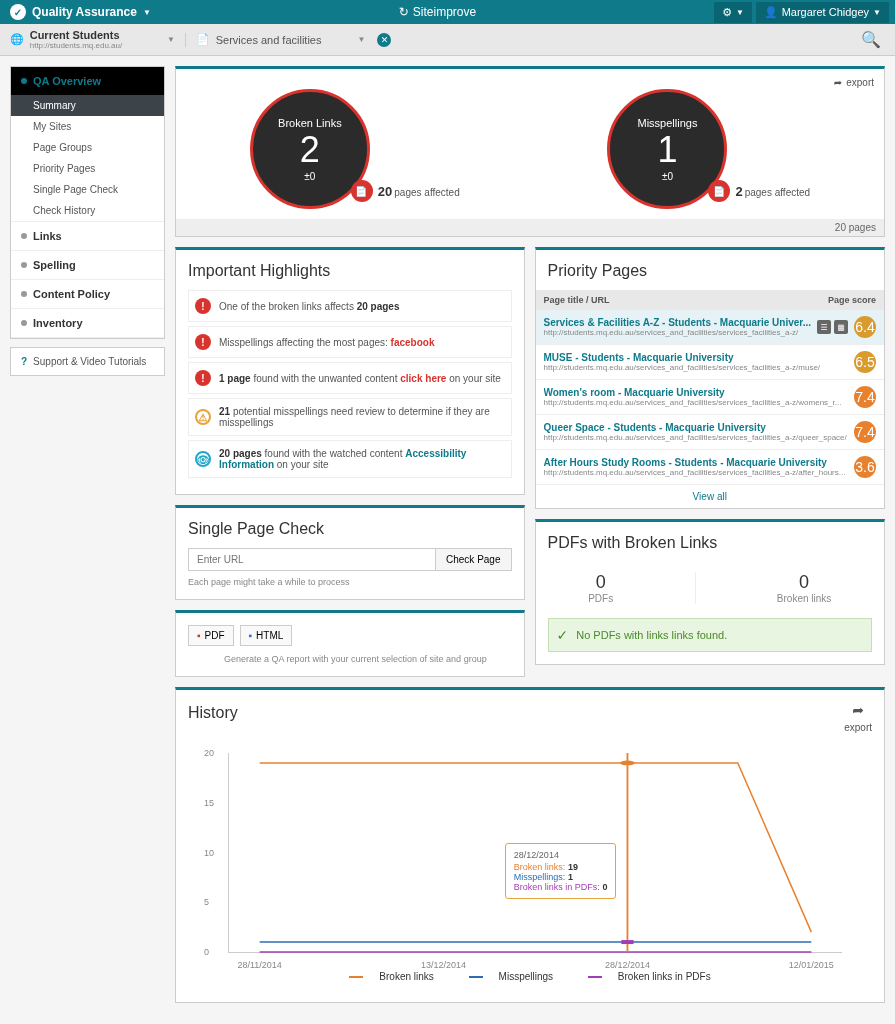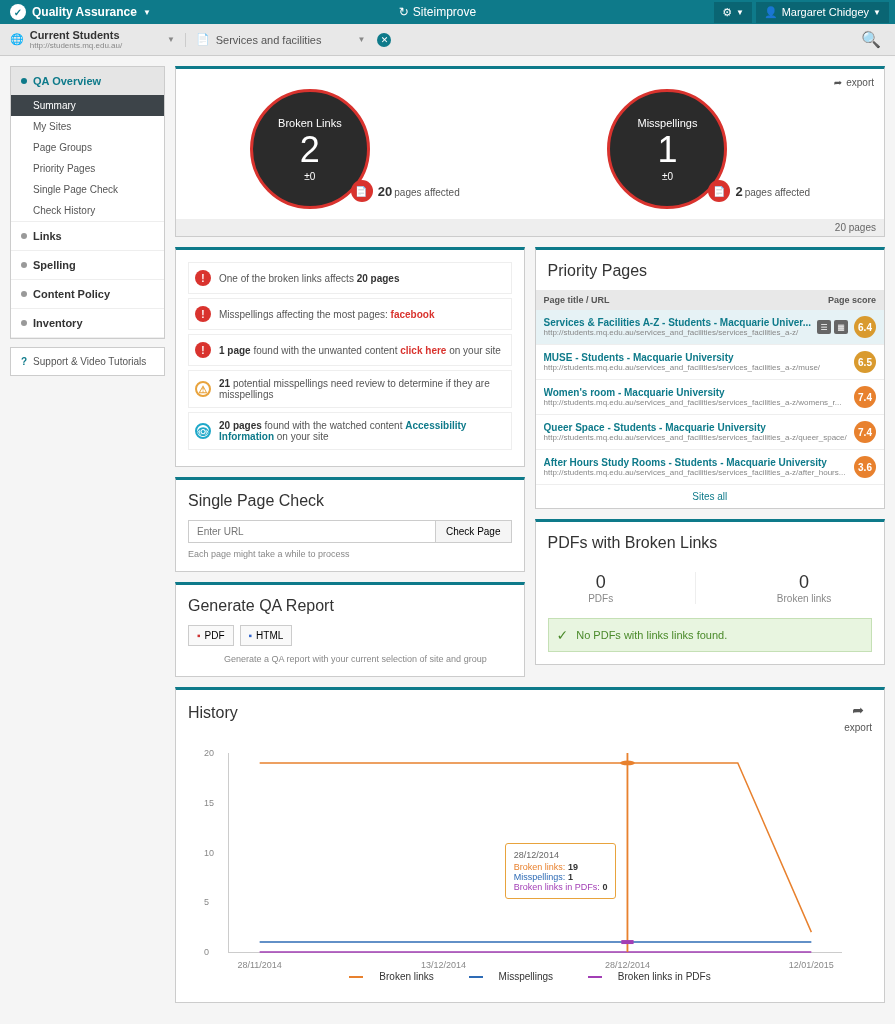--- a/index.html
+++ b/index.html
@@ -21,21 +21,21 @@
 .site-url { font-size: 8px; color: #888; }
 .group-select { display: flex; align-items: center; gap: 6px; cursor: pointer; font-size: 11px; color: #555; border-left:1px solid #ccc; padding-left:10px; }
 .close-badge { width: 14px; height: 14px; border-radius: 50%; background: #0e7a8a; color: #fff; display: flex; align-items: center; justify-content: center; font-size: 9px; margin-left: 6px; cursor:pointer;}
 .search-icon { margin-left: auto; font-size: 16px; color: #666; cursor: pointer; padding:4px;}
 
 .main { display: flex; padding: 10px; gap: 10px; align-items: flex-start; }
 .sidebar { width: 155px; }
 .nav-panel { background: #fff; border: 1px solid #ccc; margin-bottom: 8px; }
 .nav-section { border-bottom: 1px solid #eee; }
 .nav-header { padding: 8px 10px; font-size: 11px; font-weight: bold; color: #333; cursor: pointer; display: flex; align-items: center; gap: 6px; }
-.nav-header.active { background: #e5e5e5; color: #0e7a8a; }
+.nav-header.active { background: #000000; color: #0e7a8a; }
 .nav-bullet { width: 6px; height: 6px; border-radius: 50%; background: #999; display:inline-block;}
 .nav-header.active .nav-bullet { background: #0e7a8a; }
 .nav-items { }
 .nav-item { padding: 5px 10px 5px 22px; font-size: 10px; color: #555; cursor: pointer; }
 .nav-item.active { background: #3d4449; color: #fff; }
 .support-box { background: #fff; border: 1px solid #ccc; padding: 8px 10px; font-size: 10px; color: #555; cursor: pointer; display:flex; gap:6px; align-items:center;}
 
 .content { flex: 1; display: flex; flex-direction: column; gap: 10px; }
 .panel { background: #fff; border: 1px solid #ccc; border-top: 3px solid #0e7a8a; }
 .panel-body { padding: 12px; }
@@ -68,21 +68,21 @@
 
 .pp-header { display: flex; background: #e8e8e8; padding: 5px 8px; font-size: 9px; font-weight: bold; color: #555; }
 .pp-header-score { margin-left: auto; }
 .pp-row { display: flex; padding: 6px 8px; border-bottom: 1px solid #eee; align-items: center; gap: 6px; }
 .pp-row:first-of-type { background: #e6f2f5; }
 .pp-info { flex: 1; overflow: hidden; }
 .pp-title { color: #0e7a8a; font-weight: bold; font-size: 10px; white-space: nowrap; overflow: hidden; text-overflow: ellipsis; }
 .pp-url { color: #888; font-size: 8px; white-space: nowrap; overflow: hidden; text-overflow: ellipsis; }
 .pp-icons { display: flex; gap: 3px; }
 .pp-icon { width: 14px; height: 14px; background: #666; border-radius: 2px; color:#fff; font-size:8px; display:flex;align-items:center;justify-content:center;}
-.score-badge { width: 22px; height: 22px; border-radius: 50%; color: #fff; font-size: 10px; font-weight: bold; display: flex; align-items: center; justify-content: center; }
+.score-badge { width: 22px; height: 22px; border-radius: 50%; color: #fff; font-size: 14px; font-weight: normal; display: flex; align-items: center; justify-content: center; }
 .view-all { text-align: center; padding: 6px; color: #0e7a8a; font-size: 10px; cursor: pointer; }
 
 .spc-row { display: flex; gap: 0; }
 .spc-input { flex: 1; border: 1px solid #ccc; padding: 5px 8px; font-size: 10px; }
 .spc-btn { border: 1px solid #ccc; border-left: none; background: #f5f5f5; padding: 5px 10px; font-size: 10px; cursor: pointer; }
 .spc-note { font-size: 9px; color: #888; margin-top: 6px; }
 
 .report-btns { display: flex; gap: 6px; margin-bottom: 8px; }
 .report-btn { border: 1px solid #ccc; background: #f9f9f9; padding: 4px 8px; font-size: 10px; cursor: pointer; display:flex; gap:4px; align-items:center;}
 .report-note { font-size: 9px; color: #888; margin-left: 36px; }
@@ -219,20 +219,21 @@
         </div>
       </div>
       <div class="pages-footer">20 pages</div>
     </div>
 
     <div class="row2">
       <div class="col">
 
         <div class="panel">
           <div class="panel-body">
+            <div class="panel-title">Important Highlights</div>
             <div id="highlights-list">
                 <div class="highlight-row">
                   <span class="h-icon h-red">!</span>
                   <span>One of the broken links affects <b>20 pages</b></span>
                 </div>
                 <div class="highlight-row">
                   <span class="h-icon h-red">!</span>
                   <span>Misspellings affecting the most pages: <span class="link-red">facebook</span></span>
                 </div>
                 <div class="highlight-row">
@@ -257,21 +258,20 @@
             <div class="spc-row">
               <input class="spc-input" placeholder="Enter URL" style="">
               <button class="spc-btn">Check Page</button>
             </div>
             <div class="spc-note">Each page might take a while to process</div>
           </div>
         </div>
 
         <div class="panel">
           <div class="panel-body">
-            <div class="panel-title">Generate QA Report</div>
             <div class="report-btns">
               <button class="report-btn">
                   <span style="color:#c33">▪</span>
                   <span>PDF</span>
                 </button>
               <button class="report-btn">
                   <span style="color:#36c">▪</span>
                   <span>HTML</span>
                 </button>
             </div>
@@ -324,21 +324,21 @@
                 <div class="score-badge" style="background:#e8812e">7.4</div>
               </div>
               <div class="pp-row">
                 <div class="pp-info">
                   <div class="pp-title">After Hours Study Rooms - Students - Macquarie University</div>
                   <div class="pp-url">http://students.mq.edu.au/services_and_facilities/services_facilities_a-z/after_hours...</div>
                 </div>
                 <div class="score-badge" style="background:#e8812e">3.6</div>
               </div>
             </div>
-          <div class="view-all">Sites all</div>
+          <div class="view-all">View all</div>
         </div>
 
         <div class="panel">
           <div class="panel-body" style="padding-bottom:4px">
             <div class="panel-title">PDFs with Broken Links</div>
             <div class="pdf-stats">
               <div class="pdf-stat">
                 <div class="pdf-num">0</div>
                 <div class="pdf-label">PDFs</div>
               </div>

